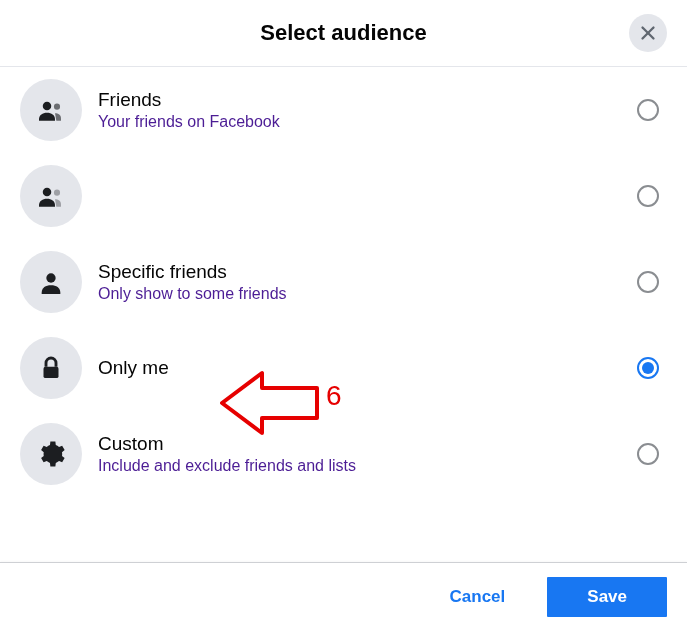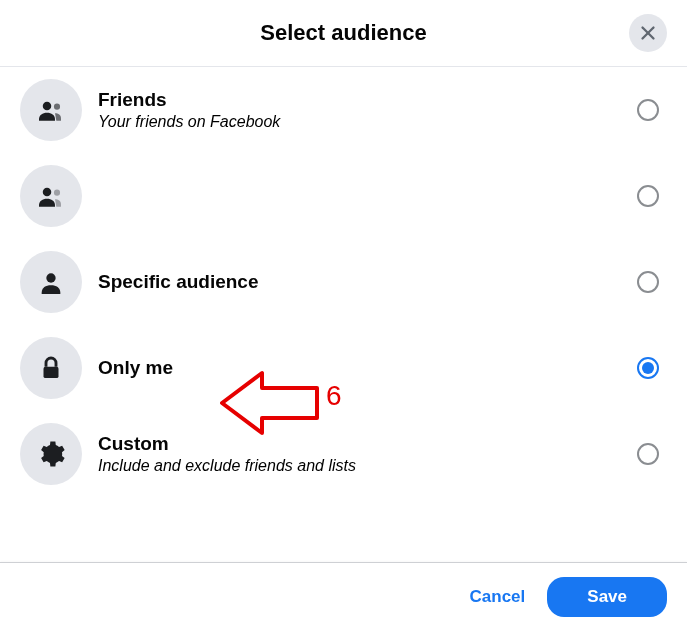--- a/index.html
+++ b/index.html
@@ -76,27 +76,26 @@
       color: #1c1e21;
     }
     .option-text {
       flex: 1;
       display: flex;
       flex-direction: column;
       gap: 2px;
     }
     .option-title {
       font-size: 19px;
-      font-weight: 700;
+      font-weight: 400;
       color: #050505;
     }
     .option-subtitle {
       font-size: 16px;
-      color: #000000;
-      font-style: italic;
+      color: #4c1d95;
     }
     .radio {
       width: 22px;
       height: 22px;
       border-radius: 50%;
       border: 2px solid #8a8d91;
       position: relative;
       flex-shrink: 0;
       margin-right: 8px;
     }
@@ -112,42 +111,42 @@
       width: 12px;
       height: 12px;
       border-radius: 50%;
       background: #1877f2;
     }
     .footer {
       padding: 14px 20px;
       border-top: 0.5px solid #ced0d4;
       display: flex;
       justify-content: flex-end;
-      gap: 4px;
+      gap: 24px;
       align-items: flex-end;
       box-shadow: 0 -1px 2px rgba(0,0,0,0.03);
     }
     .btn-cancel {
       background: transparent;
       border: none;
       color: #1877f2;
       font-size: 17px;
       font-weight: 600;
       padding: 10px 18px;
       border-radius: 6px;
       cursor: pointer;
     }
     .btn-save {
       background: #1877f2;
       border: none;
       color: #fff;
       font-size: 17px;
       font-weight: 600;
       padding: 10px 40px;
-      border-radius: 17px;
+      border-radius: 1px;
       cursor: pointer;
     }
     
     .options-container::-webkit-scrollbar {
       width: 16px;
     }
     .options-container::-webkit-scrollbar-track {
       background: #f1f1f1;
     }
     .options-container::-webkit-scrollbar-thumb {
@@ -220,21 +219,22 @@
     </div>
 
     <div class="option-row">
       <div class="option-icon-circle">
         <svg width="32" height="32" viewBox="0 0 24 24" fill="currentColor">
           <circle cx="12" cy="9" r="3.5"></circle>
           <path d="M5 20c0-3.6 3-5.5 7-5.5s7 1.9 7 5.5v1H5z"></path>
         </svg>
       </div>
       <div class="option-text">
-        <div class="option-title">Specific audience</div>
+        <div class="option-title">Specific friends</div>
+        <div class="option-subtitle">Only show to some friends</div>
       </div>
       <div class="radio"></div>
     </div>
 
     <div class="option-row">
       <div class="option-icon-circle">
         <svg width="30" height="30" viewBox="0 0 24 24" fill="currentColor">
           <rect x="6" y="11" width="12" height="9" rx="1.5"></rect>
           <path d="M8 11V8a4 4 0 0 1 8 0v3" fill="none" stroke="currentColor" stroke-width="2.3"></path>
         </svg>

